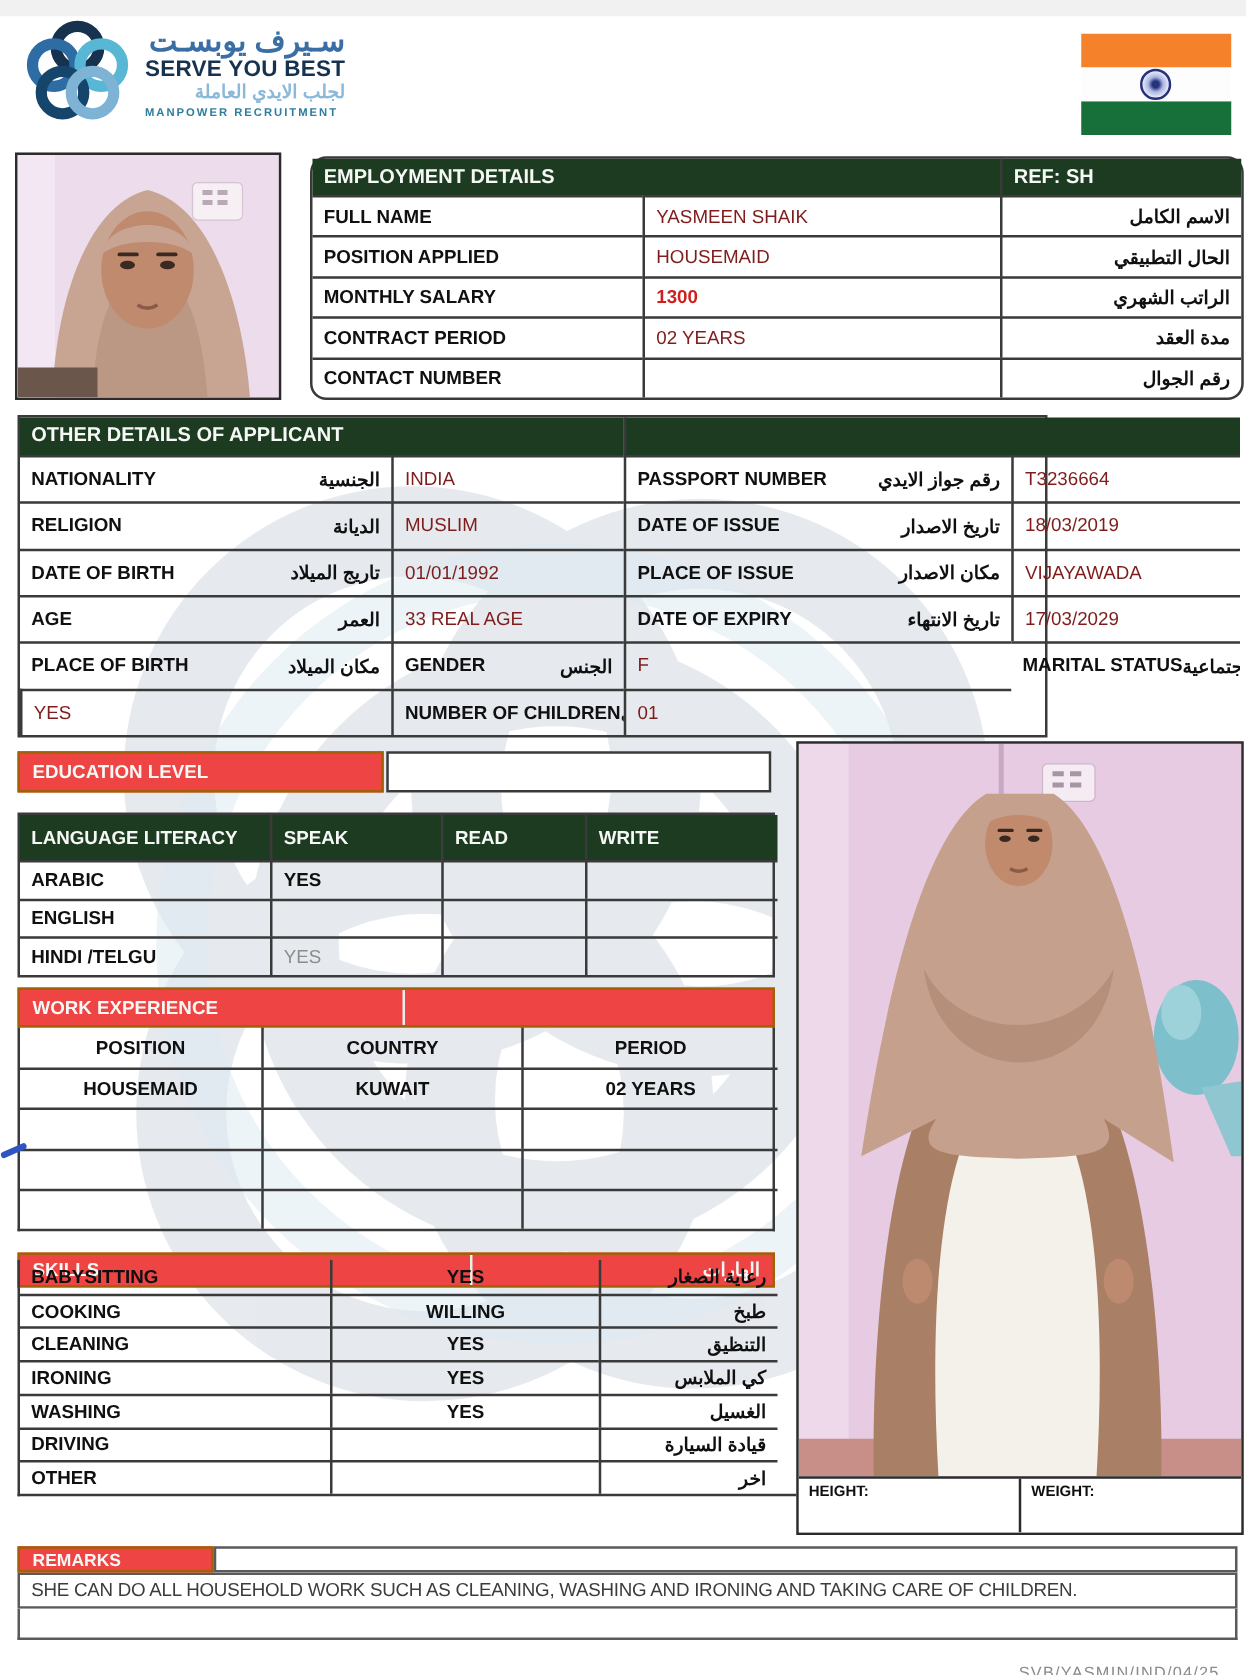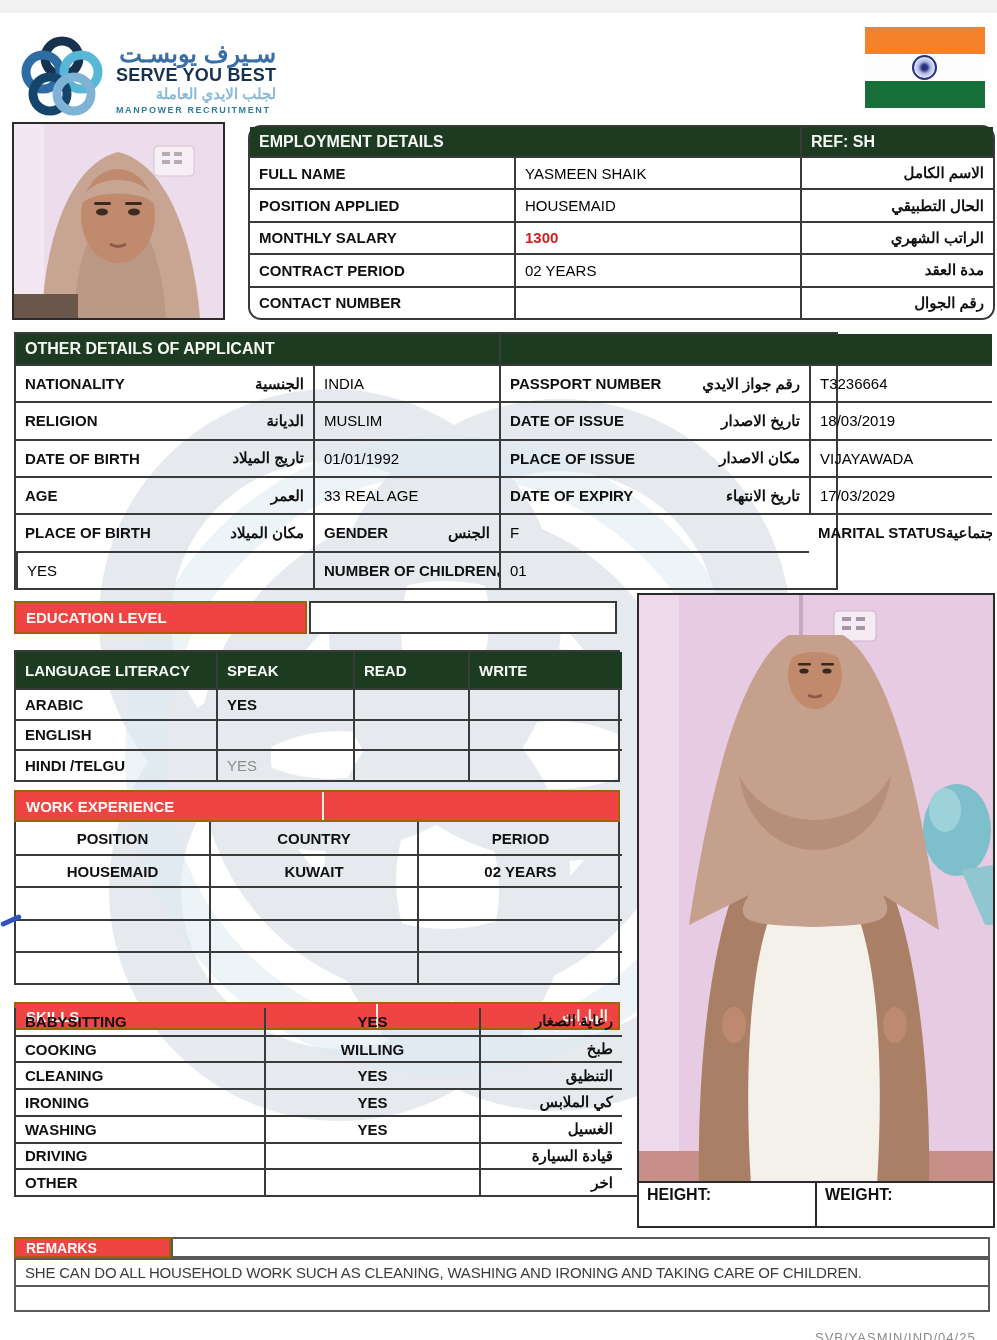--- a/index.html
+++ b/index.html
@@ -4,21 +4,21 @@
 <style>
   * { box-sizing: border-box; margin: 0; padding: 0; }
   html,body { background:#fff; }
   body { font-family: "Liberation Sans", sans-serif; }
   .page { position:relative; width:997px; height:1340px; background:#ffffff; overflow:hidden; }
   .abs { position:absolute; }
 
   .topbar { left:0; top:0; width:997px; height:13px; background:#f1f1f1; }
 
   
-  .logo-wrap { left:18px; top:32px; width:260px; height:92px; display:flex; gap:10px; z-index:2; }
+  .logo-wrap { left:18px; top:12px; width:260px; height:92px; display:flex; gap:10px; z-index:2; }
   .logo-text { display:flex; flex-direction:column; justify-content:center; }
   .logo-ar-title { font-size:24px; font-weight:bold; color:#3a6ea5; direction:rtl; line-height:1.05; }
   .logo-en-title { font-size:18px; font-weight:bold; color:#16324f; letter-spacing:.2px; line-height:1.1; }
   .logo-ar-sub { font-size:15px; font-weight:bold; color:#8ab9d9; direction:rtl; line-height:1.2; }
   .logo-en-sub { font-size:9px; font-weight:bold; color:#2e7d9e; letter-spacing:1.6px; margin-top:2px; }
 
   
   .flag { left:865px; top:27px; width:120px; height:81px; z-index:2; }
   .flag .band { width:100%; height:27px; }
   .band.saffron { background:#f5822a; }
@@ -29,37 +29,37 @@
 
   
   .watermark { left:0; top:0; width:997px; height:1340px; z-index:0; pointer-events:none; }
 
   
   .tbl { display:grid; border:2px solid #3a3a3a; background:transparent; z-index:1; }
   .c { display:flex; align-items:center; padding:0 9px; font-size:15px; overflow:hidden; white-space:nowrap; }
   .bT { border-top:2px solid #3a3a3a; }
   .bL { border-left:2px solid #3a3a3a; }
   .lab { font-weight:bold; color:#101010; }
-  .val { color:#000000; }
+  .val { color:#7f1d1d; }
   .red { color:#cf1f1f; font-weight:bold; }
   .muted { color:#8d8d8d; }
   .ar { direction:rtl; font-weight:bold; color:#101010; justify-content:flex-start; }
   .hdr { background:#1d3b20; color:#f5f8f5; font-weight:bold; font-size:16px; }
   .labar { justify-content:space-between; }
   .labar .arr { direction:rtl; font-weight:bold; color:#101010; }
   .greenbar { background:#ef4444; color:#f5f8f5; font-weight:bold; font-size:15px;
               display:flex; align-items:center; padding:0 10px; z-index:1; border:2px solid #a16207; }
 
   
   .photo-box { border:2px solid #2b2b2b; background:#e9d9e9; z-index:1; overflow:hidden; }
   .pp { left:12px; top:122px; width:213px; height:198px; }
   .bigp { left:637px; top:593px; width:358px; height:635px; display:flex; flex-direction:column; background:#fff; }
   .bigp .photo-area { width:100%; height:590px; overflow:hidden; }
   .hw-row { display:flex; height:45px; border-top:2px solid #2b2b2b; background:#fff; }
-  .hw-cell { flex:1; padding:3px 8px; font-weight:bold; font-size:16px; color:#101010; }
+  .hw-cell { flex:1; padding:3px 8px; font-weight:bold; font-size:12px; color:#101010; }
   .hw-cell + .hw-cell { border-left:2px solid #2b2b2b; }
 
   
   .remark-text { font-size:15px; color:#3c3c3c; letter-spacing:-0.2px; }
   .footer-clip { left:815px; top:1328px; width:170px; height:12px; overflow:hidden; z-index:1; }
   .footer-clip span { font-size:13px; color:#8a8a8a; letter-spacing:1px; display:block; margin-top:2px; }
 
   .pen-mark { left:0px; top:918px; width:22px; height:5px; background:#2f55c5; border-radius:3px;
               transform:rotate(-24deg); z-index:2; }
 </style>

